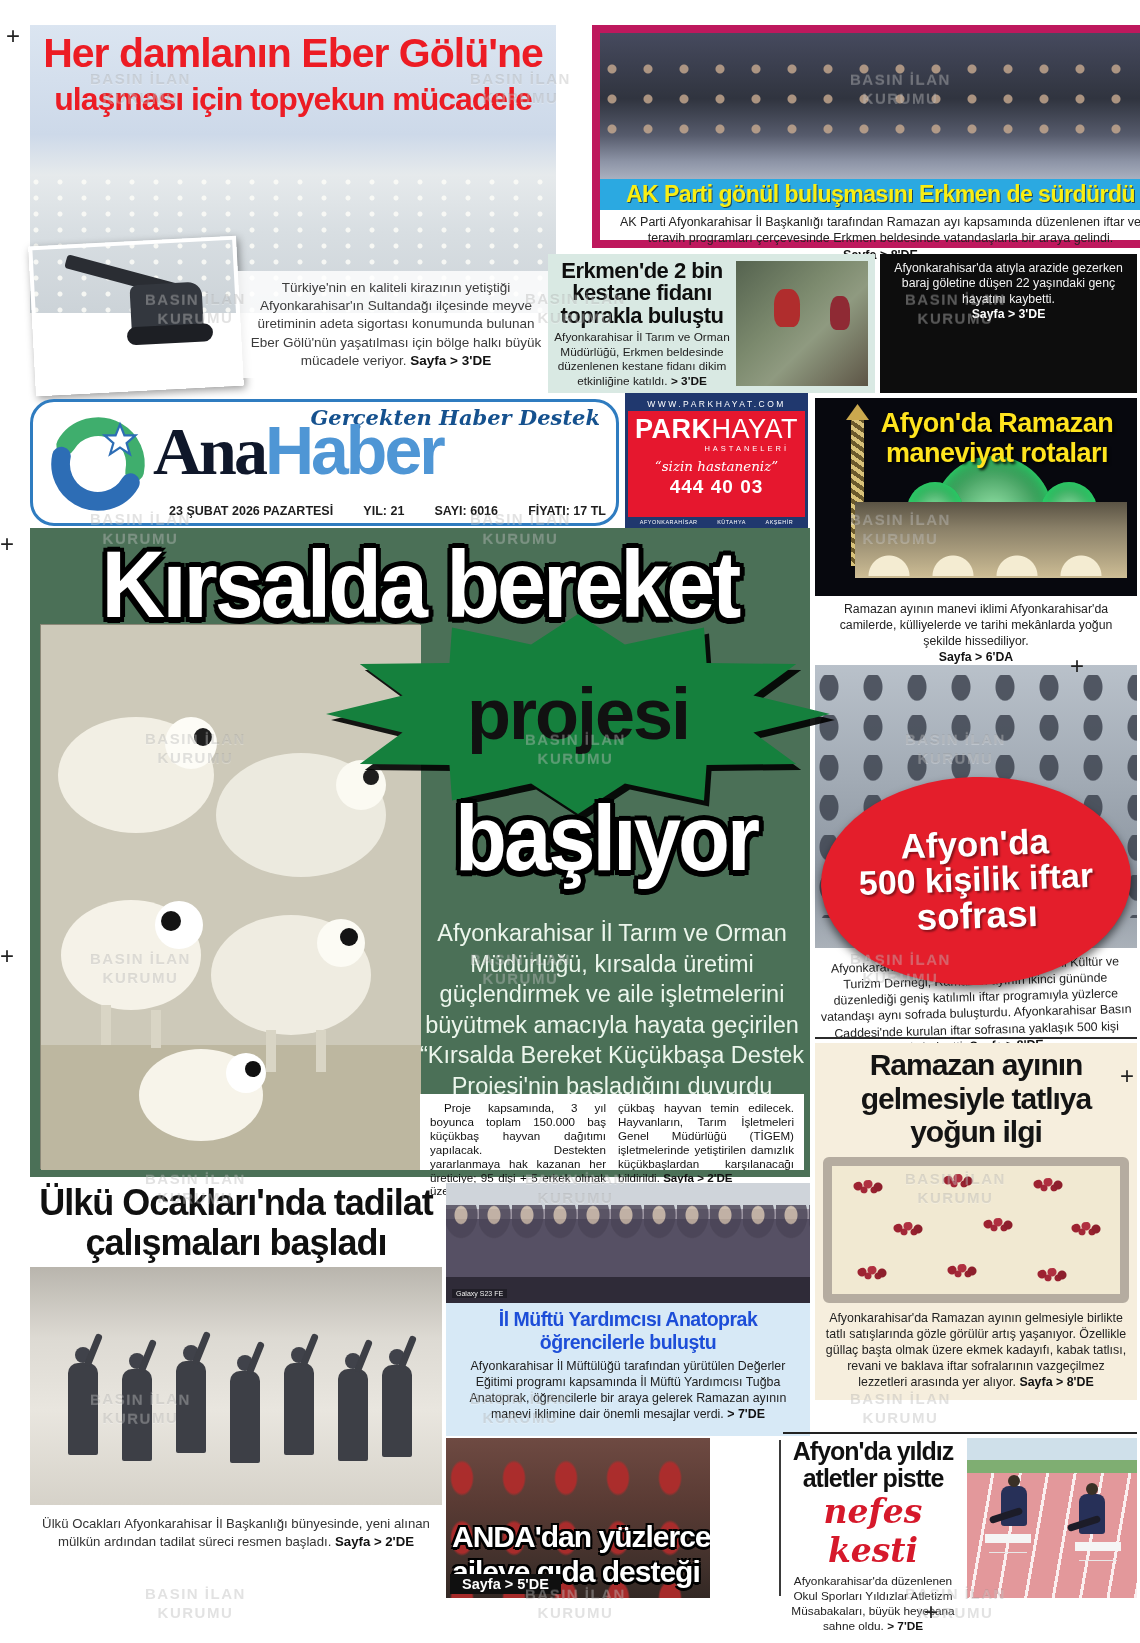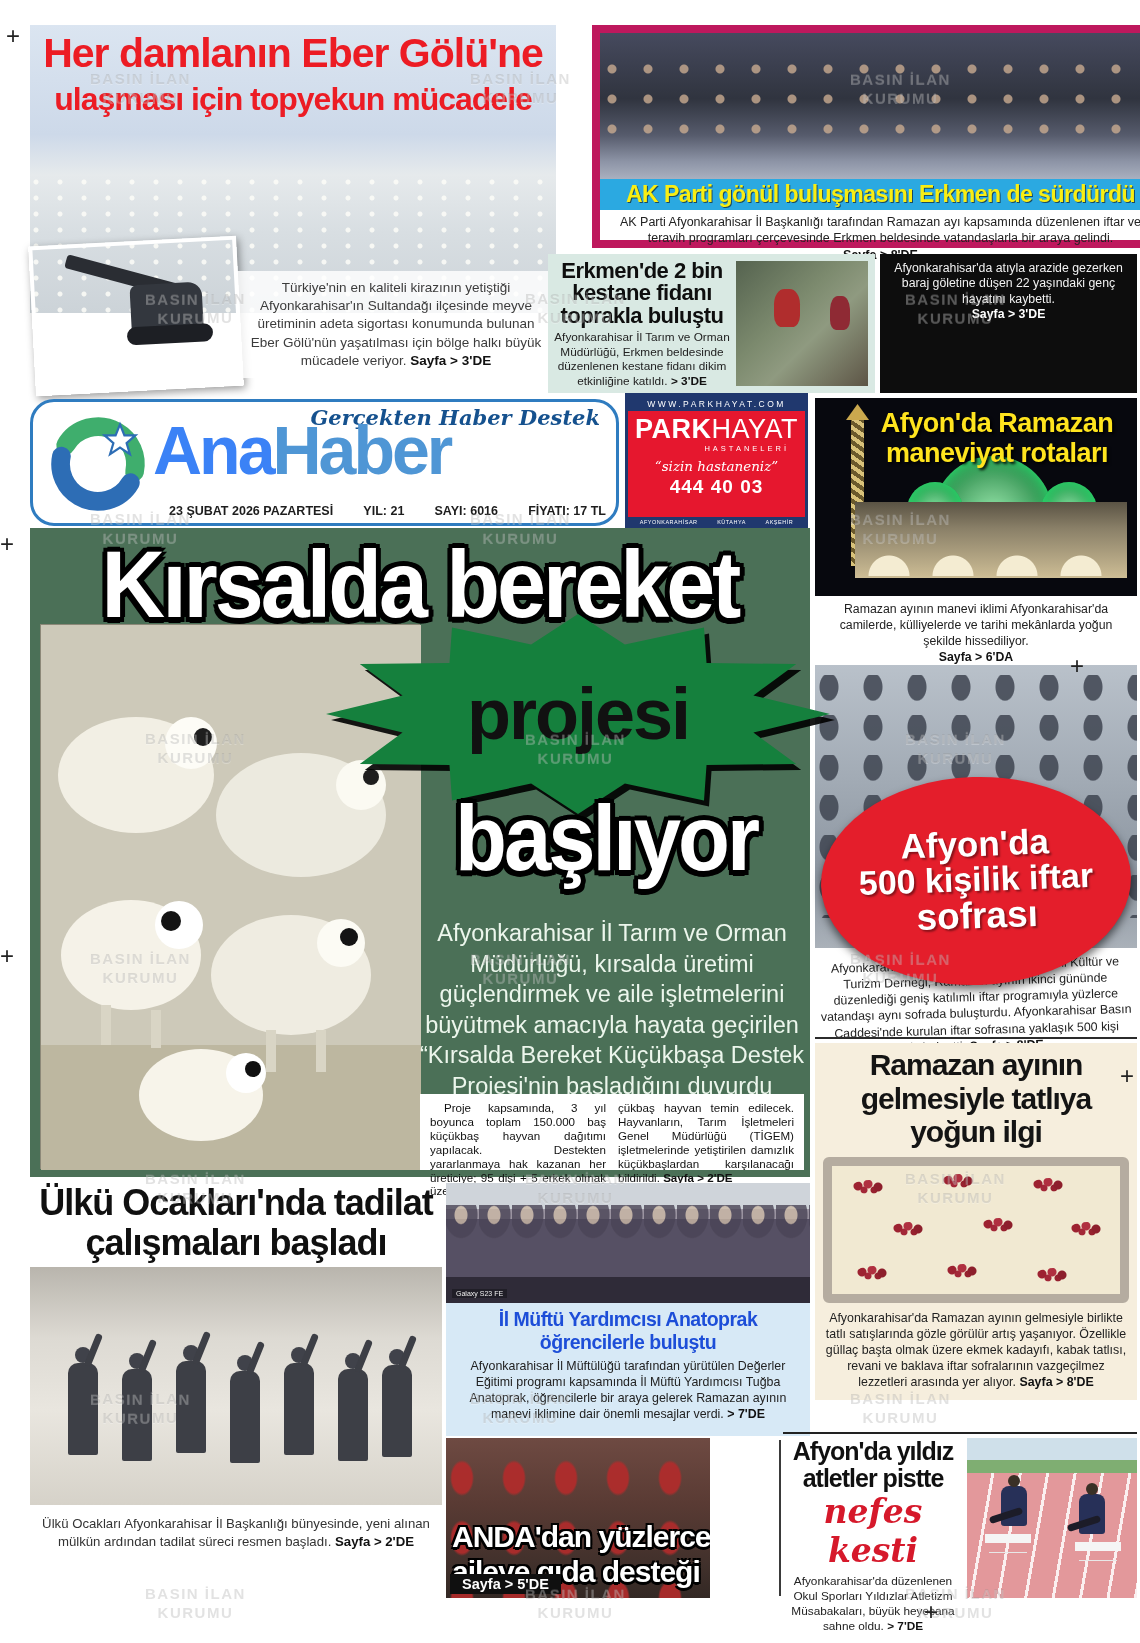--- a/index.html
+++ b/index.html
@@ -66,21 +66,21 @@
   #atla-h { font-size:23.5px; font-weight:bold; line-height:1.04; text-align:center; letter-spacing:-.5px; }
   #atla-body { font-size:12.3px; line-height:1.25; text-align:center; color:#f2f2f2; }
   #atla .pageref { color:#fff; }
 
   
   #masthead { left:30px; top:399px; width:589px; height:127px; border:3px solid #2f7cc0; border-radius:24px; background:#fff; }
   #slogan { right:16px; top:3px; font-family:"DejaVu Serif", serif; font-style:italic; font-weight:bold;
     font-size:21px; color:#15518e; }
   #logo-mark { left:10px; top:6px; width:110px; height:112px; }
   #paper-name { left:120px; top:14px; font-size:68px; font-weight:bold; letter-spacing:-3px; line-height:1; white-space:nowrap; }
-  #paper-name .p1 { color:#3b82f6; }
+  #paper-name .p1 { color:#0f172a;font-family:Liberation Serif, serif; }
   #paper-name .p2 { color:#4f96d5; }
   #dateline { left:136px; right:10px; bottom:5px; display:flex; justify-content:space-between;
     font-size:12.5px; font-weight:bold; color:#1d1d1d; }
 
   
   #ad { left:625px; top:393px; width:183px; height:137px; background:#e6172e; border:3px solid #20386e; }
   #ad-top { background:#20386e; color:#fff; font-size:8.5px; letter-spacing:2.5px; text-align:center; padding:3px 0 2px; }
   #ad-brand { color:#fff; text-align:center; font-size:27px; letter-spacing:.5px; margin-top:5px; line-height:1; }
   #ad-brand .b1 { font-weight:bold; }
   #ad-brand .b2 { font-weight:normal; }

